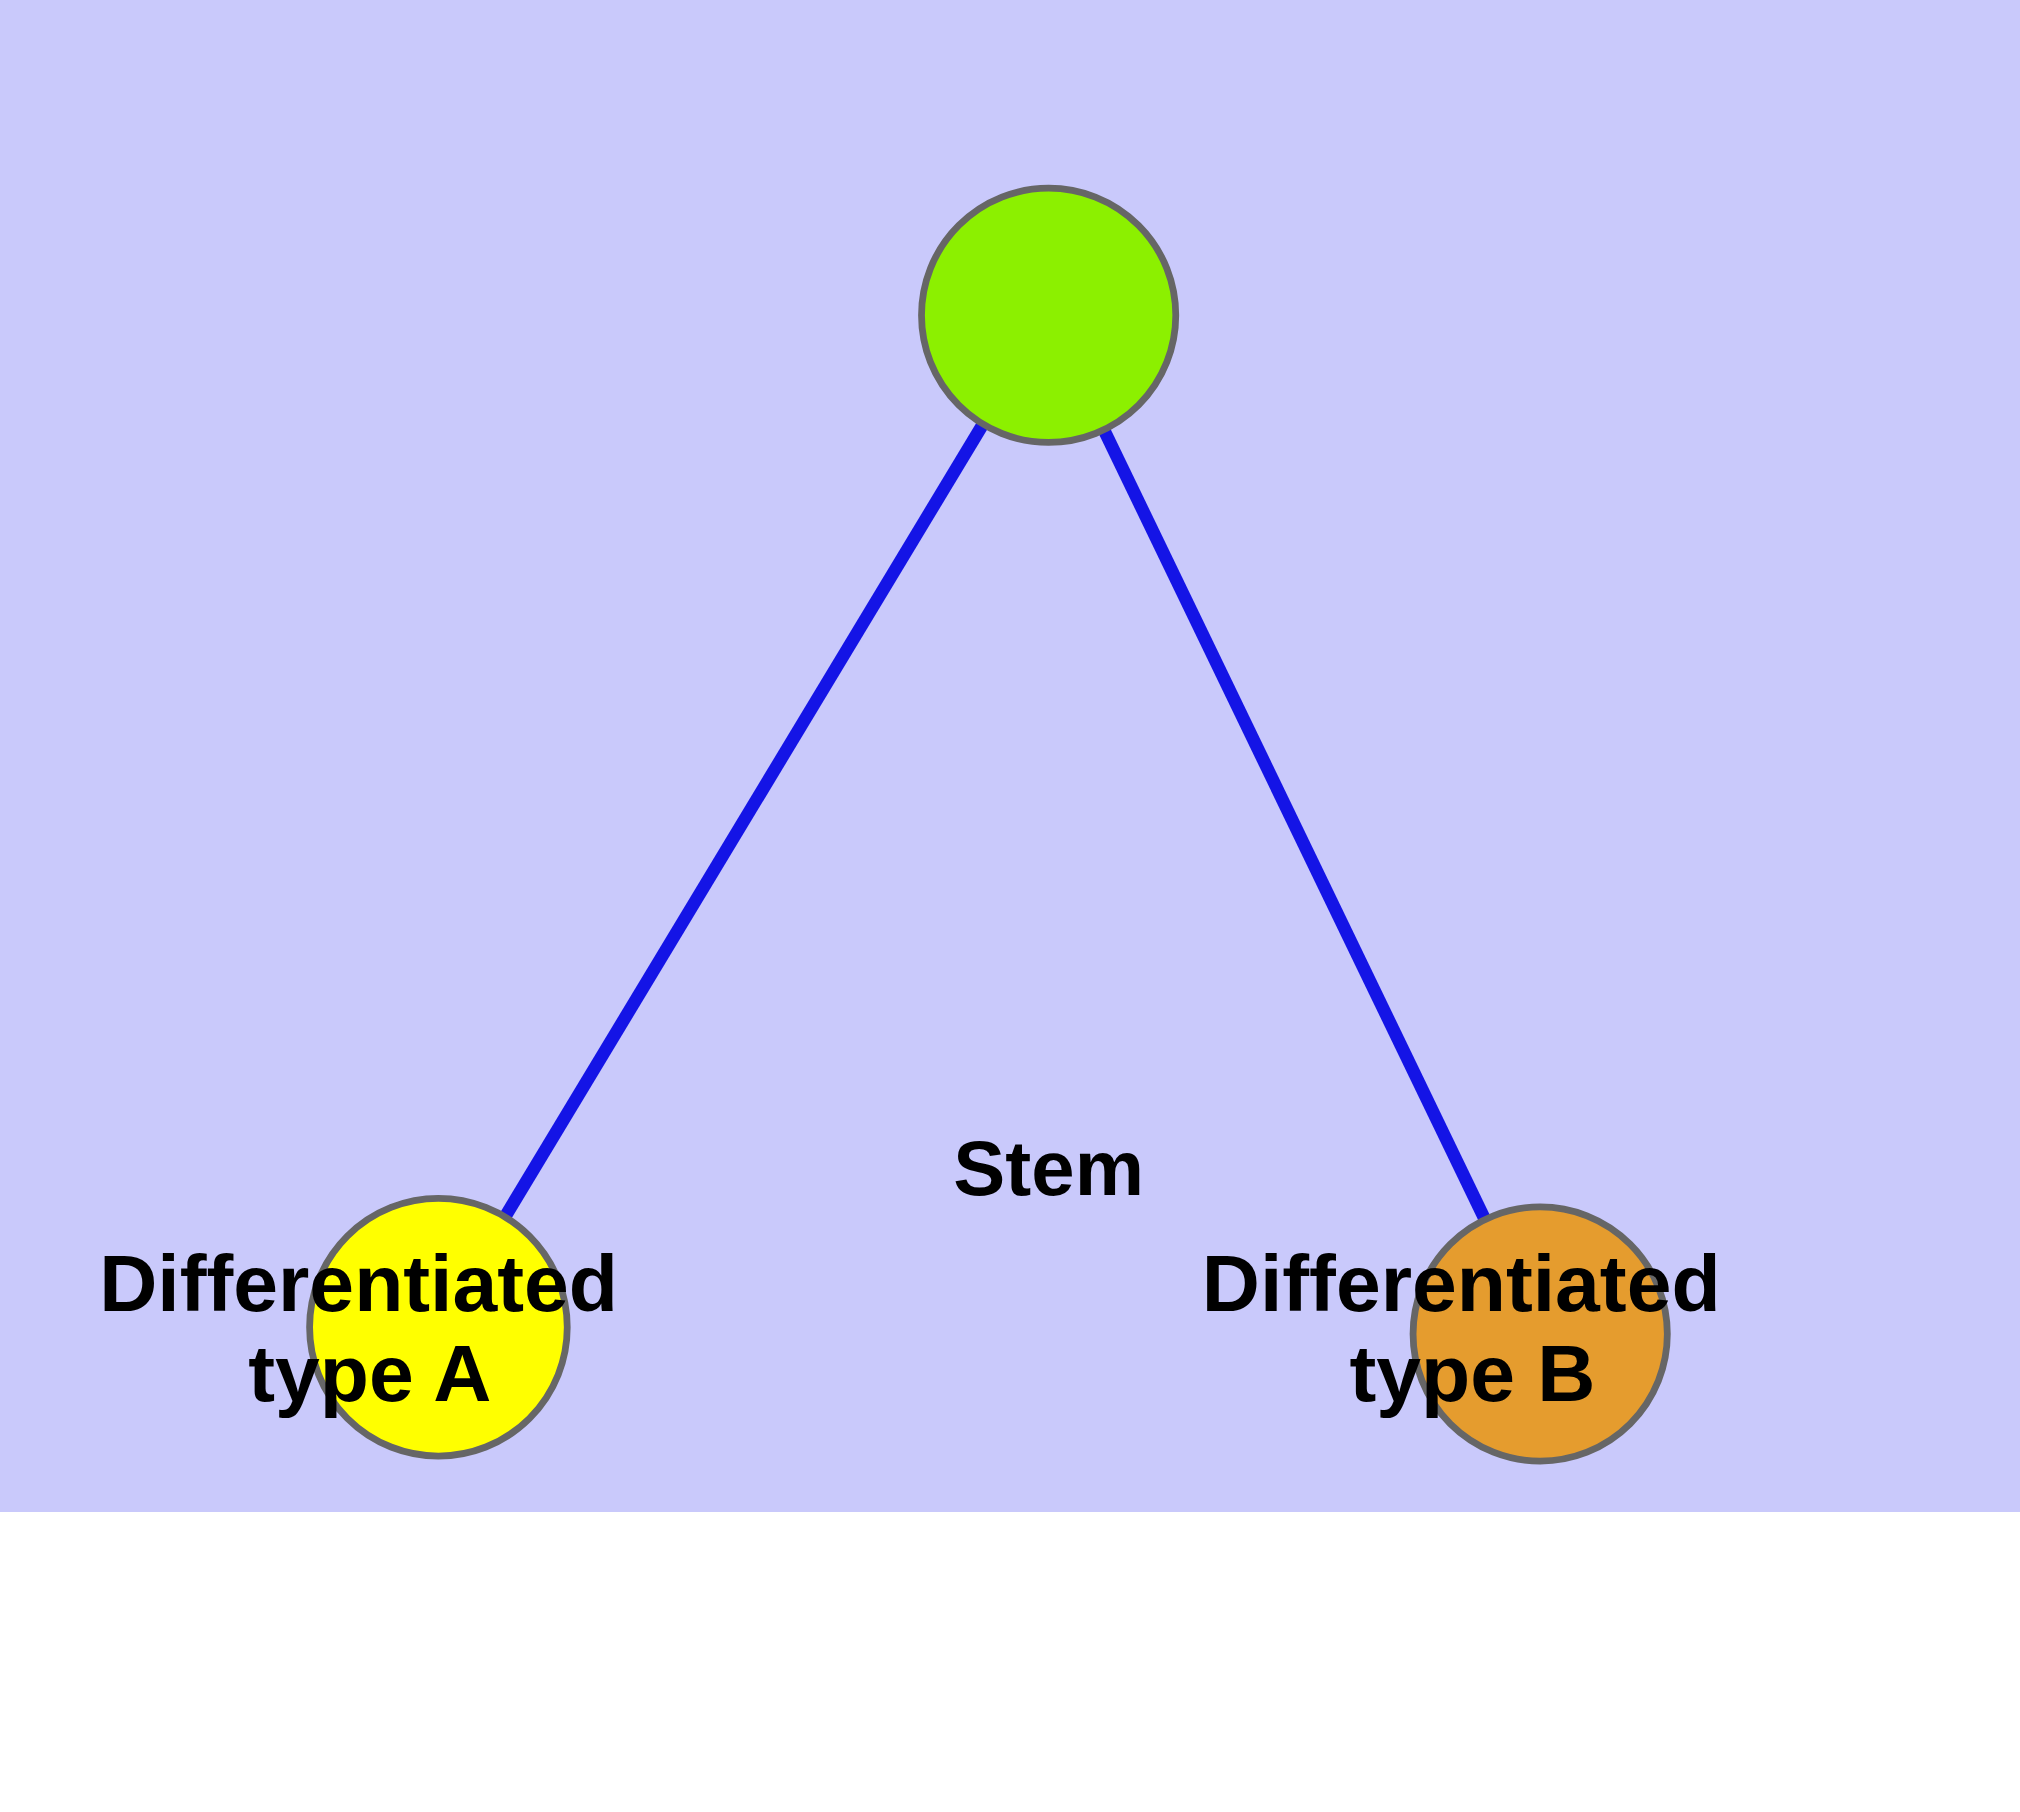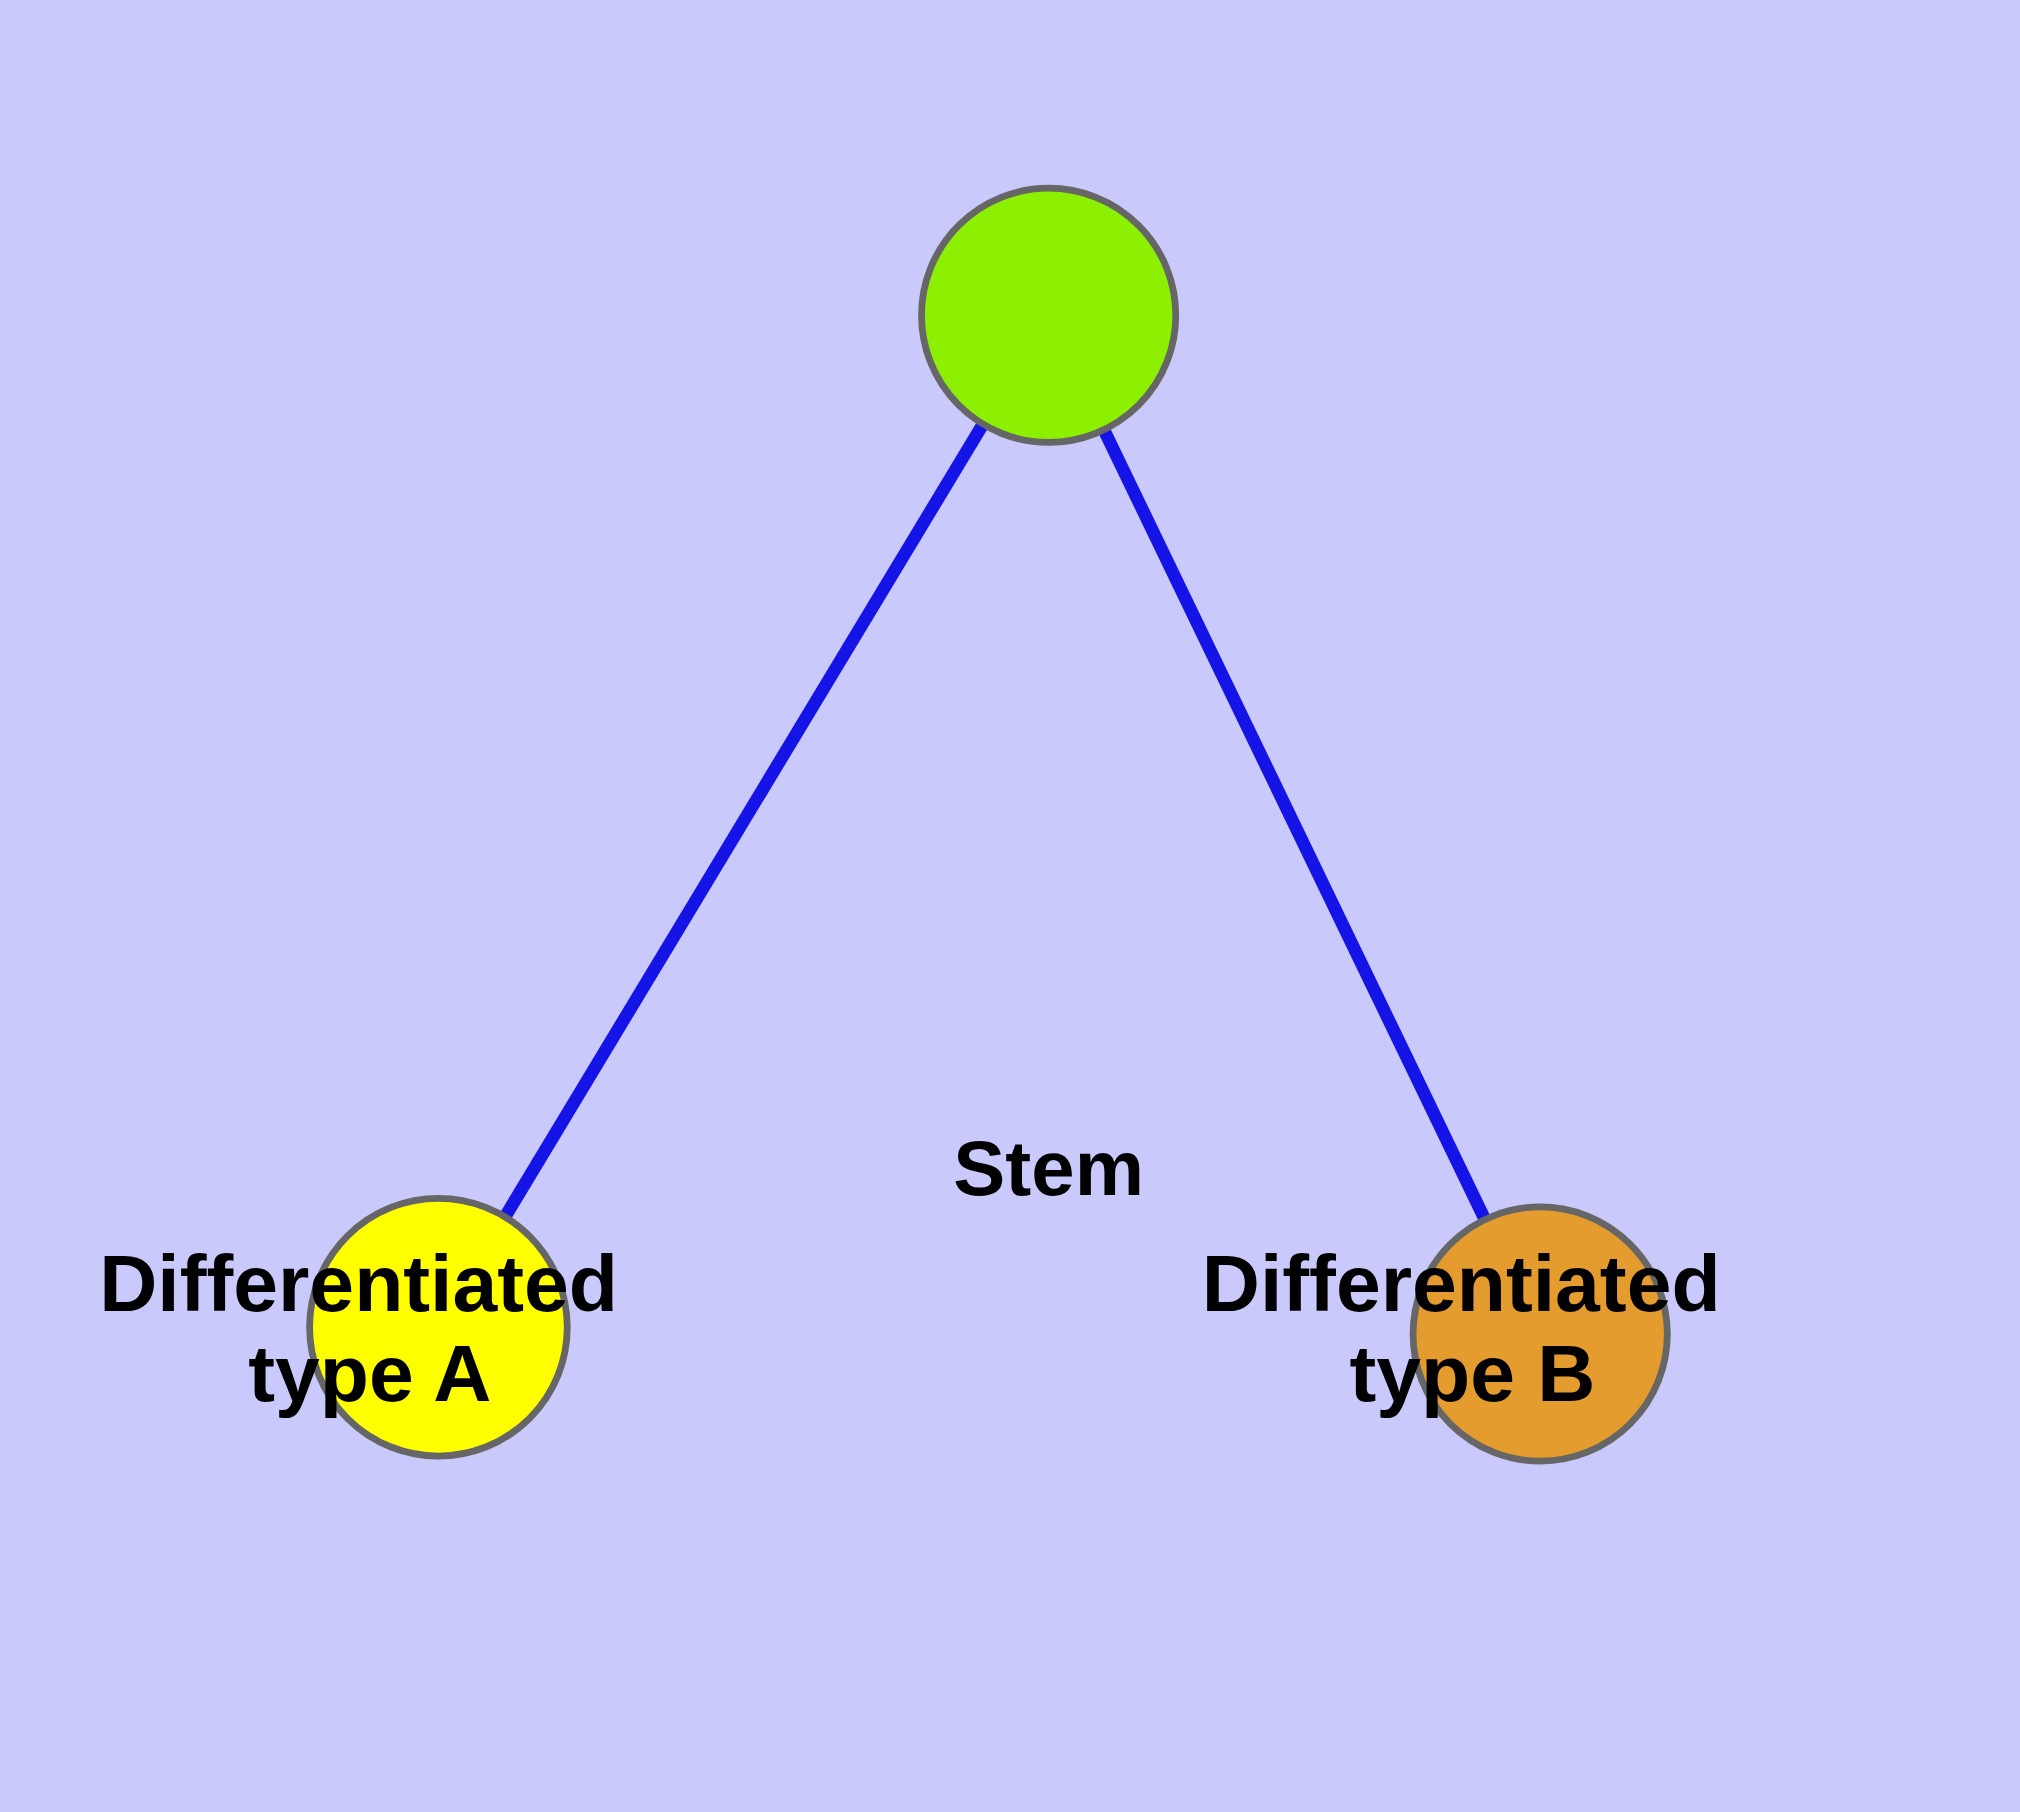--- a/index.html
+++ b/index.html
@@ -3,21 +3,21 @@
 <meta charset="utf-8">
 <style>
   html, body {
     margin: 0;
     padding: 0;
     background: #ffffff;
   }
   #canvas {
     position: relative;
     width: 2021px;
-    height: 1812px;
+    height: 1512px;
     overflow: hidden;
     background: #c9c9fb;
     font-family: "Liberation Sans", sans-serif;
   }
   #graph-svg {
     position: absolute;
     top: 0;
     left: 0;
     width: 2021px;
     height: 1812px;

